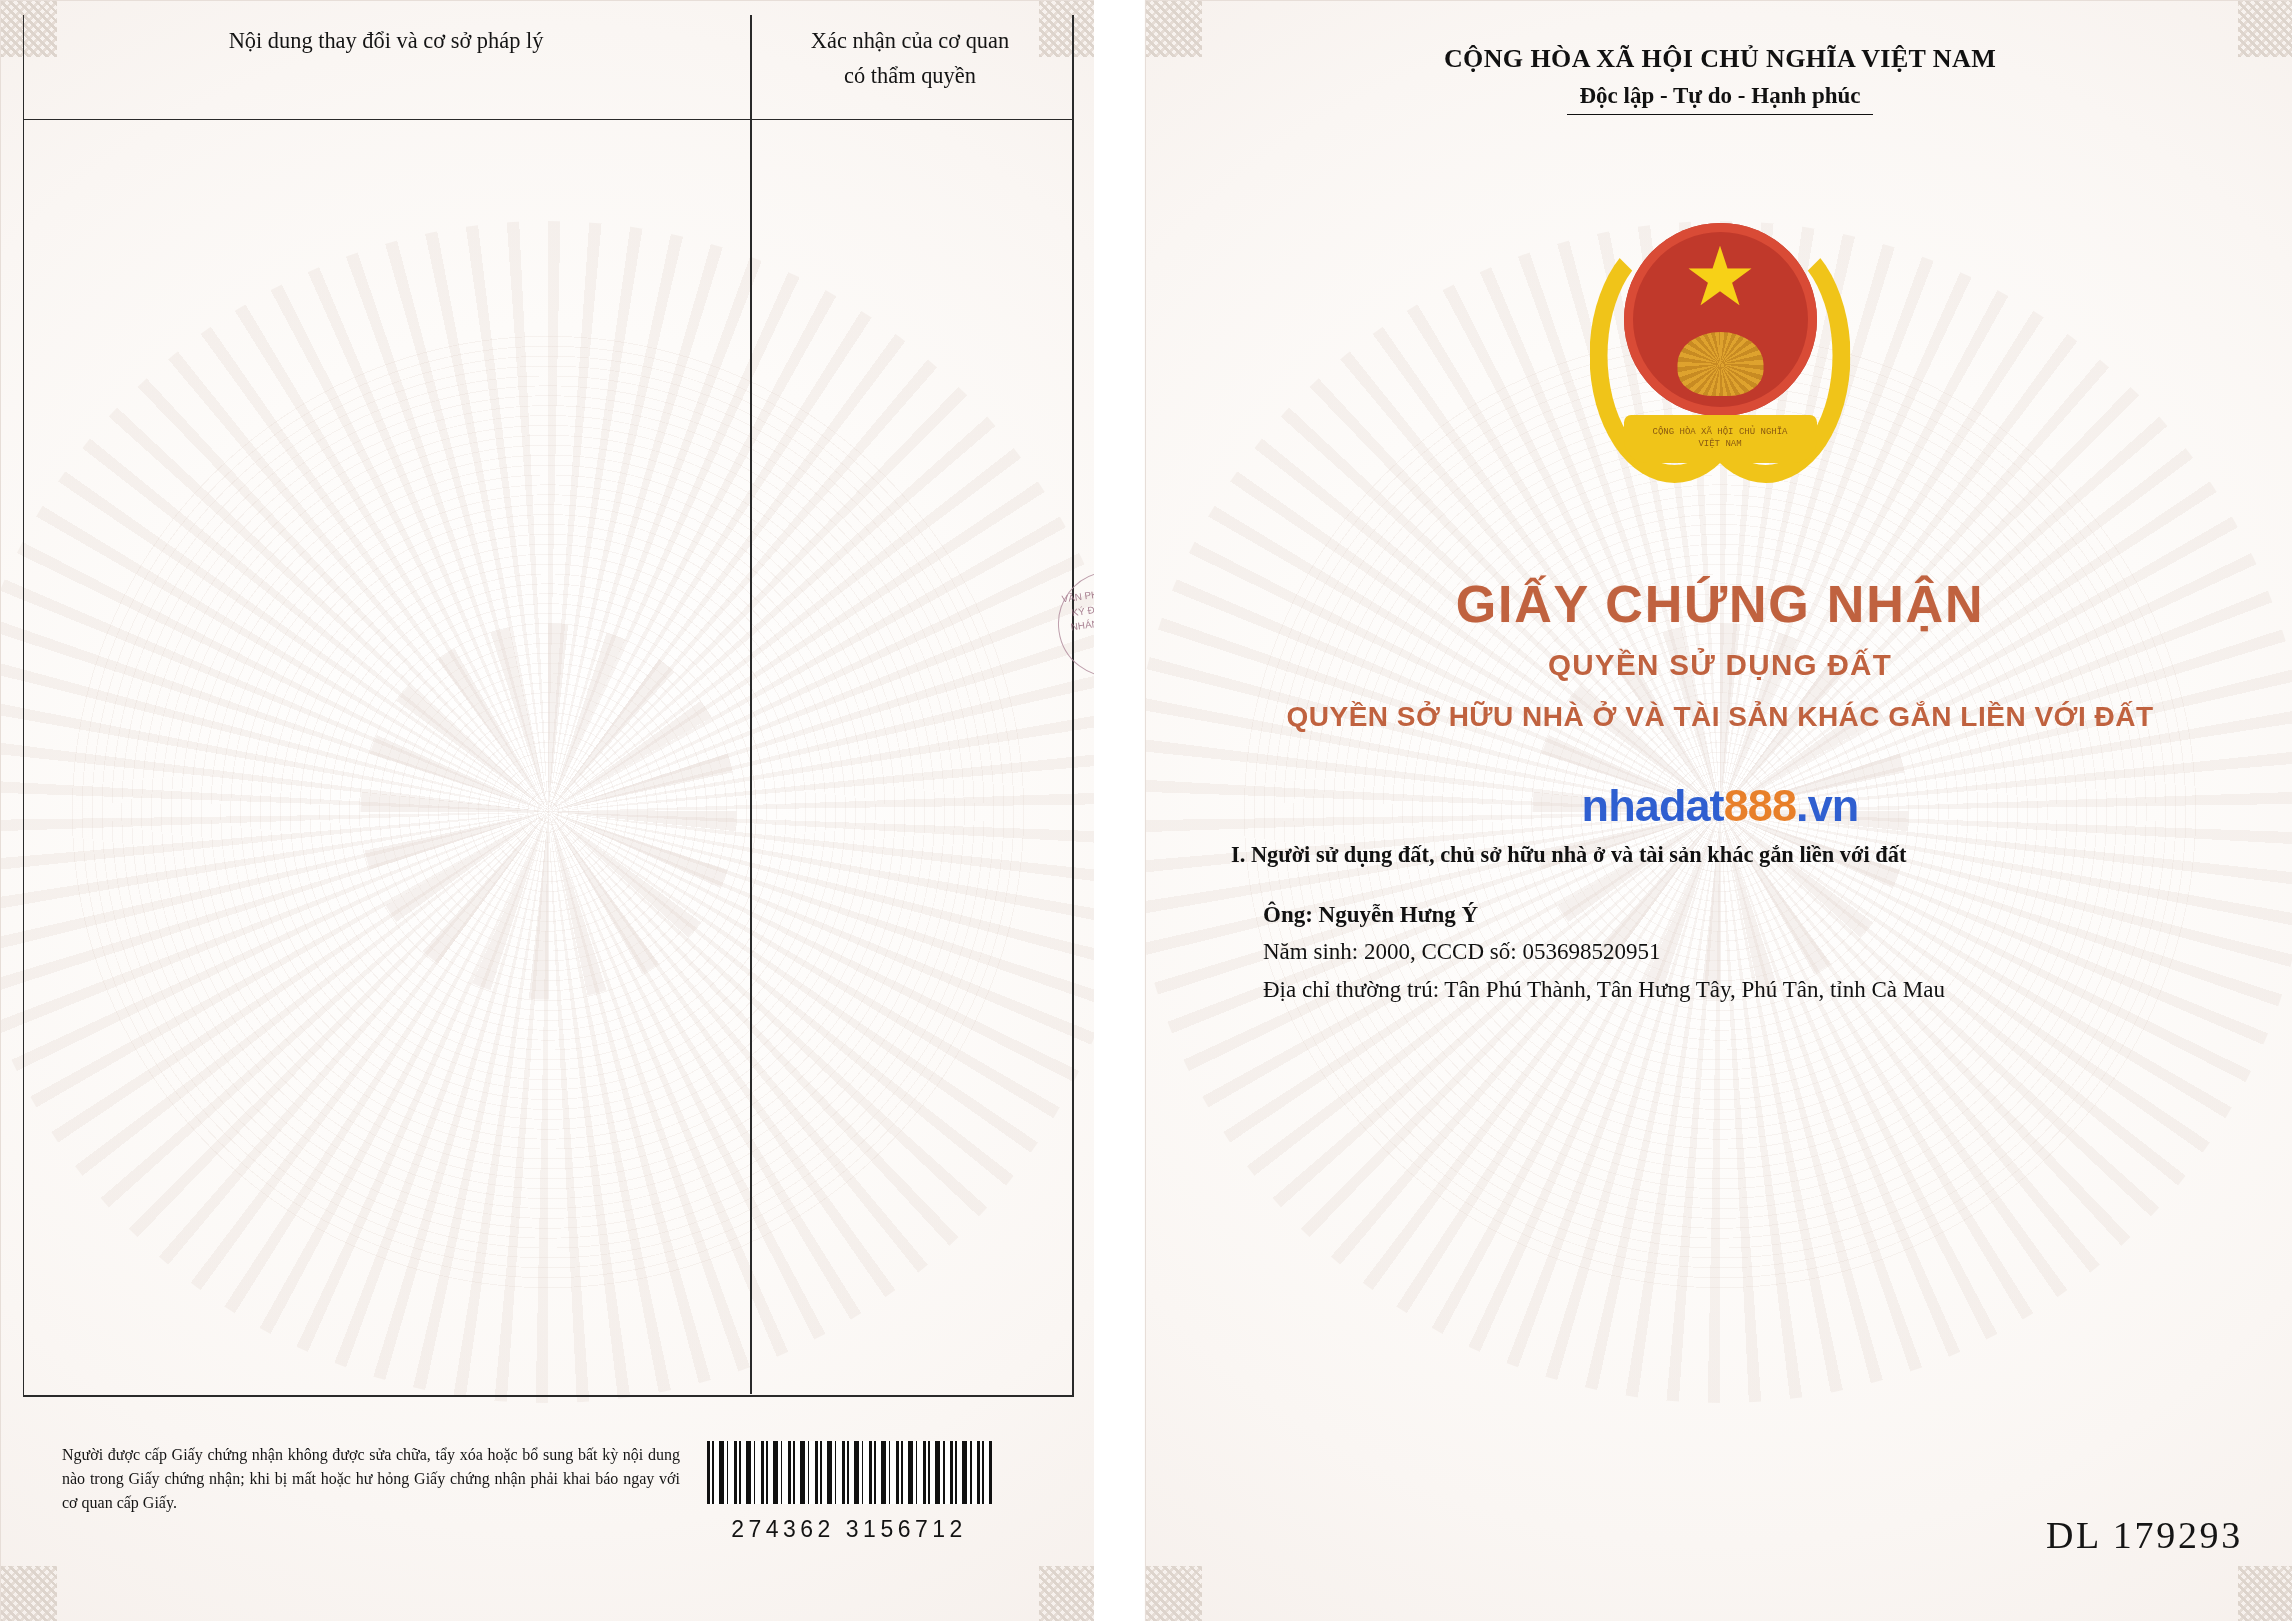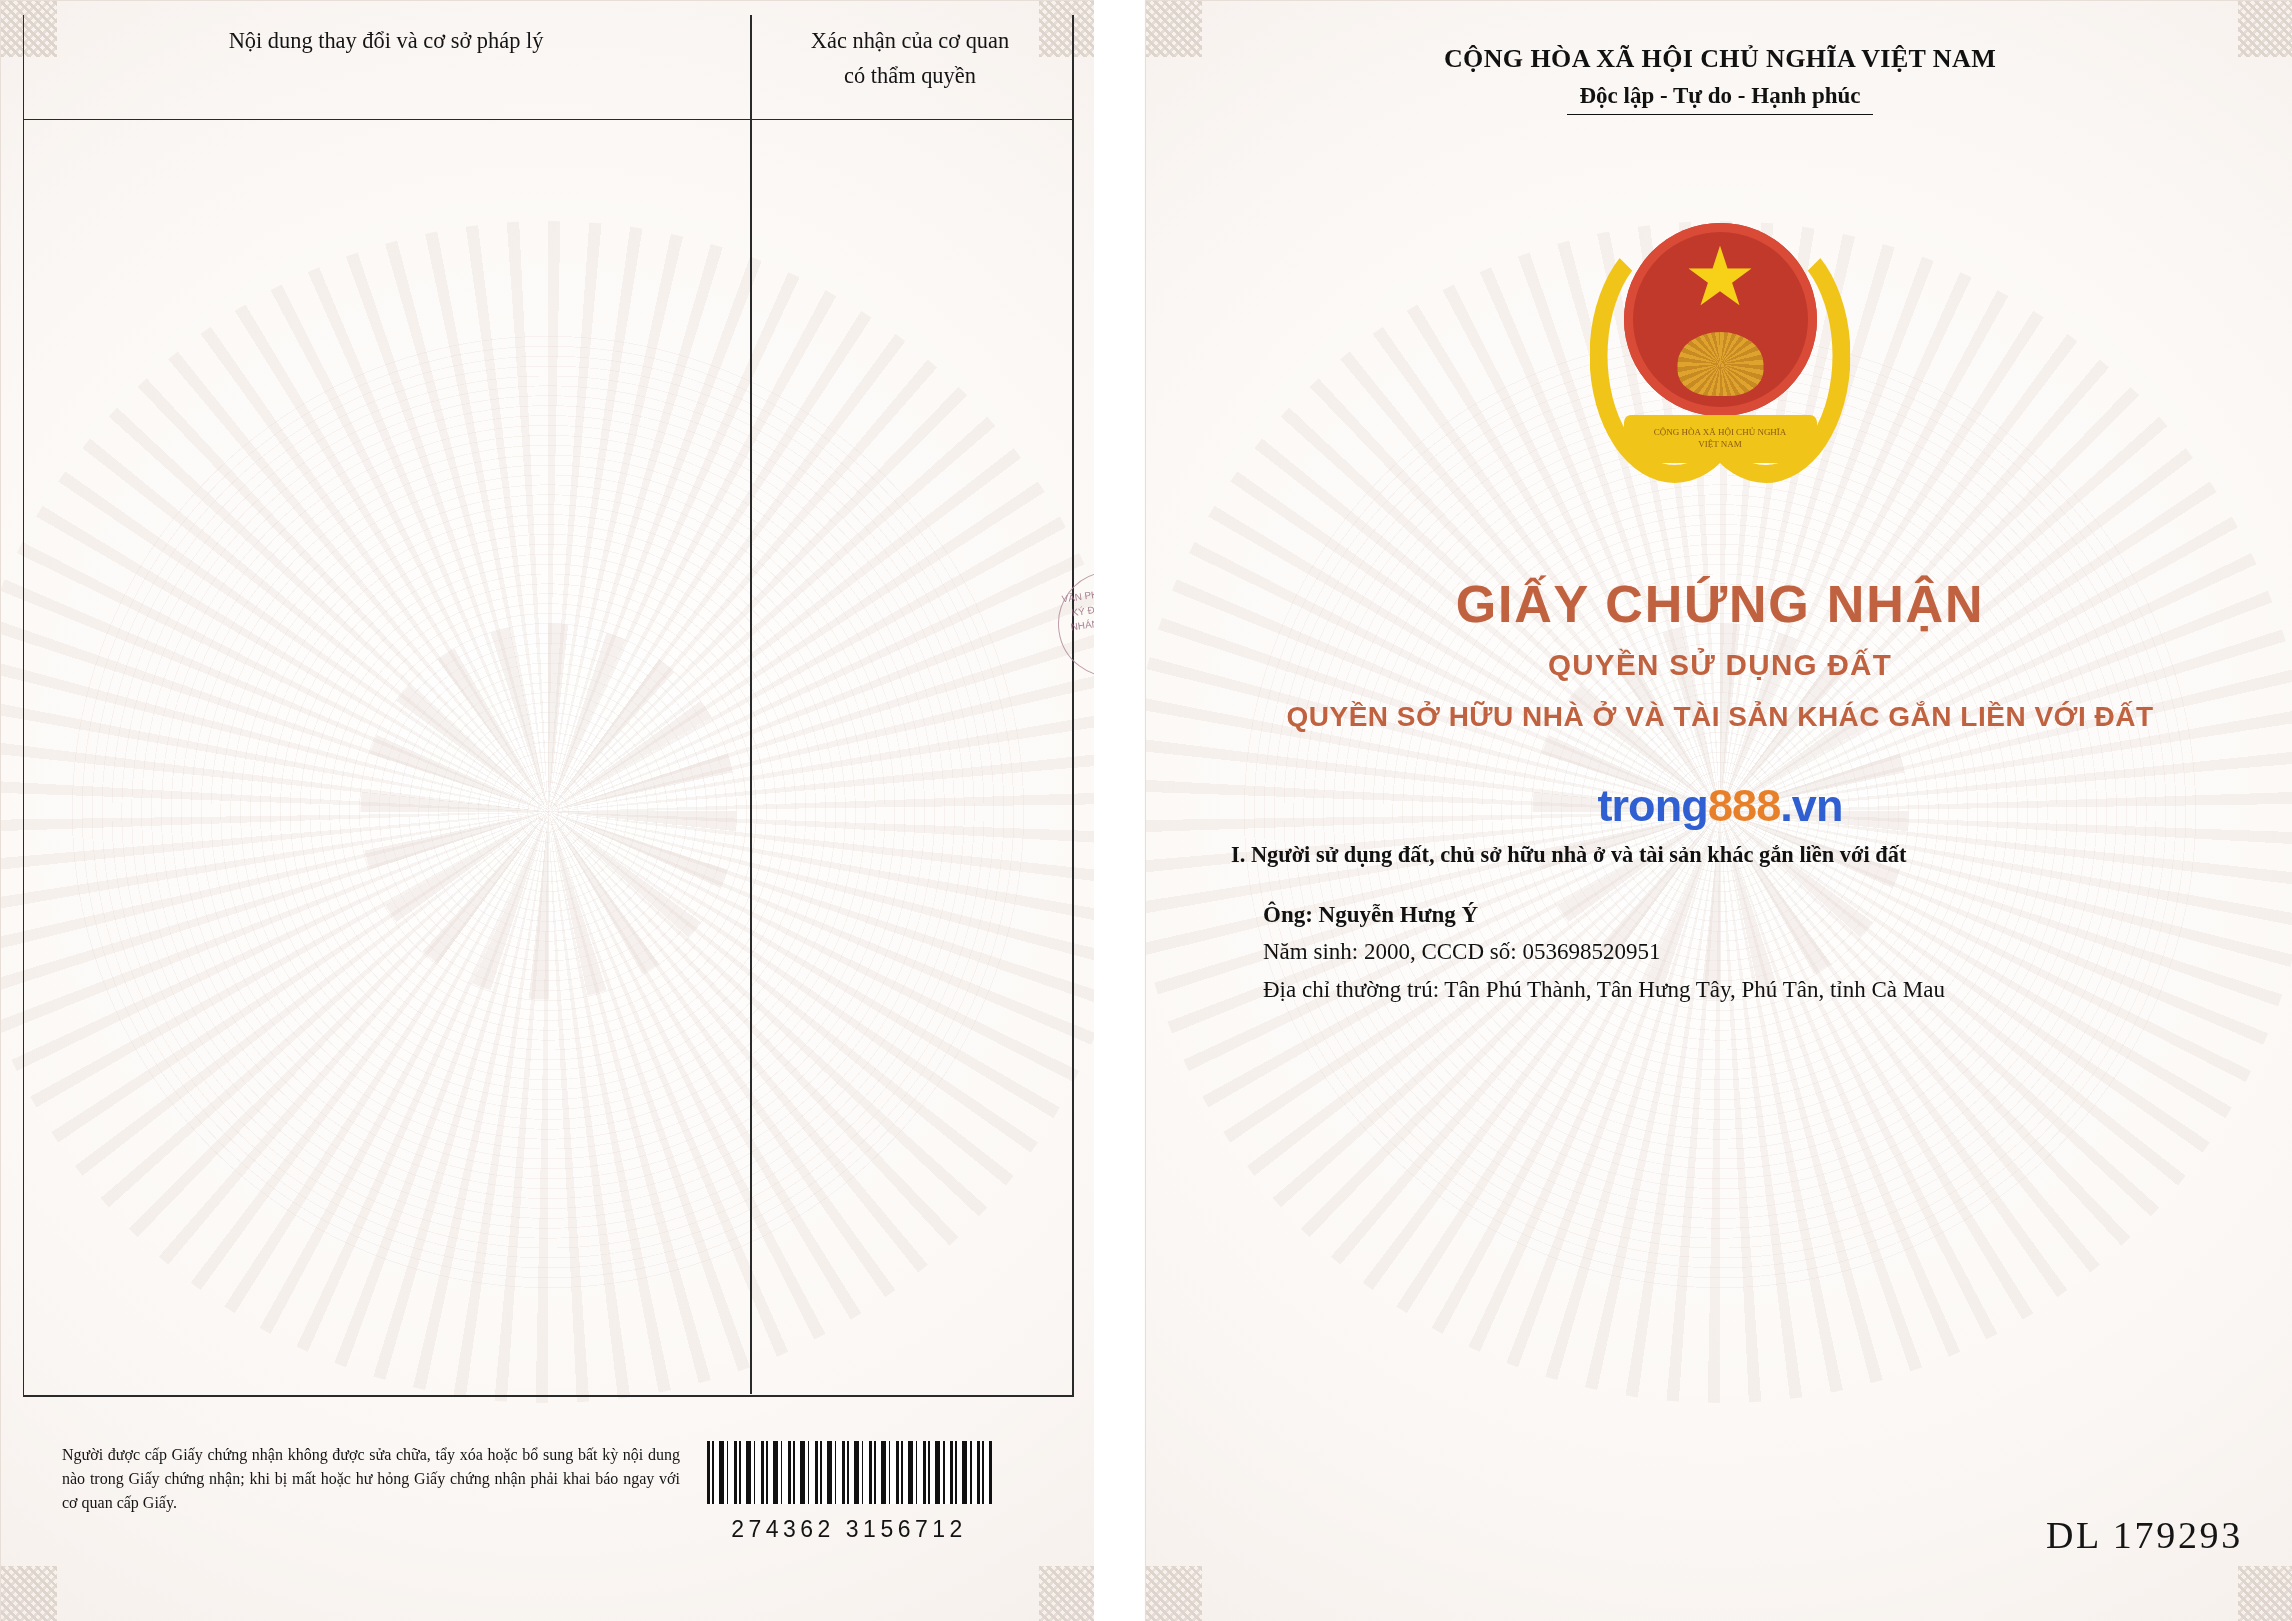--- a/index.html
+++ b/index.html
@@ -282,21 +282,21 @@
     width: 193px;
     height: 48px;
     background: #f0c419;
     border-radius: 7.2px 7.2px 23px 23px;
     color: #8a5a12;
     font-size: 9px;
     text-align: center;
     padding-top: 10.7px;
     box-sizing: border-box;
     line-height: 1.35;
-    font-family: Liberation Serif, serif;
+    font-family: Liberation Mono, monospace;
   }
   .emblem .gear {
     position: absolute;
     left: 50%; top: 134px;
     transform: translateX(-50%);
     width: 86px; height: 64px;
     border-radius: 50% 50% 40% 40%;
     background:
       repeating-conic-gradient(from 0deg at 50% 50%,
         #e0a82e 0deg 7deg, #c88f22 7deg 14deg);
@@ -443,21 +443,21 @@
       <div class="gear"></div>
       <div class="ribbon" style="white-space: pre-line;">CỘNG HÒA XÃ HỘI CHỦ NGHĨA
 VIỆT NAM</div>
     </div>
 
     <div class="r-title">GIẤY CHỨNG NHẬN</div>
     <div class="r-sub1">QUYỀN SỬ DỤNG ĐẤT</div>
     <div class="r-sub2">QUYỀN SỞ HỮU NHÀ Ở VÀ TÀI SẢN KHÁC GẮN LIỀN VỚI ĐẤT</div>
 
     <div class="watermark">
-      <span class="b">trong</span><span class="o">888</span><span class="b">.vn</span>
+      <span class="b">nhadat</span><span class="o">888</span><span class="b">.vn</span>
     </div>
   </div>
 
   <div class="sec-title">I. Người sử dụng đất, chủ sở hữu nhà ở và tài sản khác gắn liền với đất</div>
 
   <div class="owner-block">
     <div class="owner-name">Ông: Nguyễn Hưng Ý</div>
     <div>Năm sinh: 2000, CCCD số: 053698520951</div>
     <div>Địa chỉ thường trú: Tân Phú Thành, Tân Hưng Tây, Phú Tân, tỉnh Cà Mau</div>
   </div>

